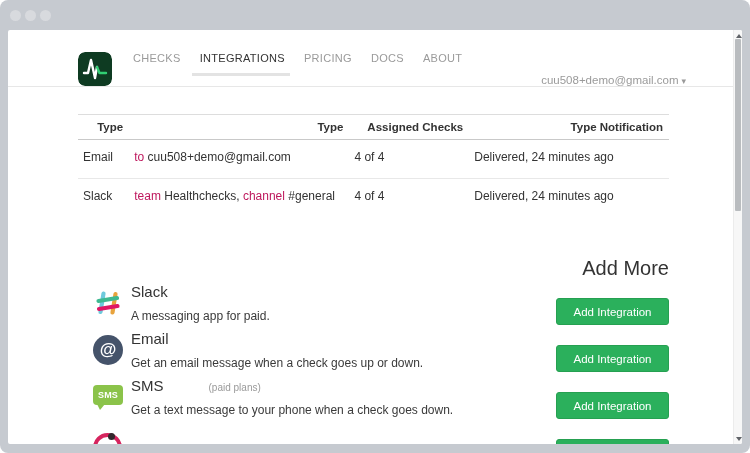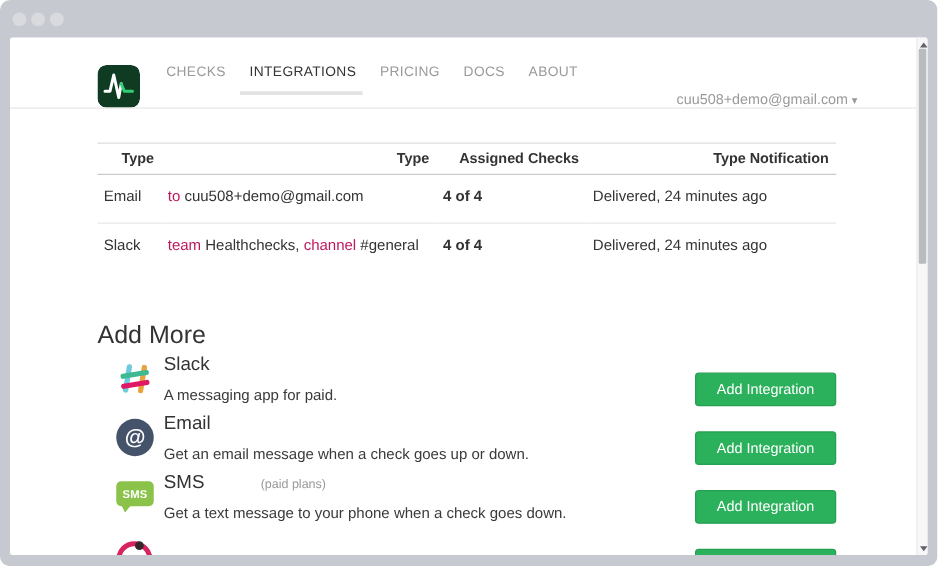--- a/index.html
+++ b/index.html
@@ -35,25 +35,25 @@
 
   
   .container{margin:0 73px 0 70px;}
 
   
   table.integrations{width:100%;border-collapse:collapse;margin-top:27px;border-top:1px solid #ddd;table-layout:fixed;}
   table.integrations th{font-size:11.5px;font-weight:bold;color:#333;text-align:right;padding:6px 6px 6px 5px;border-bottom:1px solid #c9c9c9;}
   table.integrations td{font-size:12px;color:#333;vertical-align:top;padding:10px 6px 10px 5px;border-bottom:1px solid #e8e8e8;height:18px;}
   table.integrations tr:last-child td{border-bottom:none;}
   .col-type{width:50px}.col-value{width:215px}.col-assigned{width:117px}.col-last{width:195px}
-  td.cell-assigned{vertical-align:middle;padding-left:35px;font-weight:bold;}
+  td.cell-assigned{vertical-align:middle;padding-left:35px;}
   .muted{color:#be185d;}
 
   
-  .add-more-heading{font-size:20px;font-weight:400;color:#333;margin:38px 0 0 0;line-height:26px;}
+  .add-more-heading{font-size:20px;font-weight:400;color:#333;margin:38px 0 0 0;line-height:26px;text-align:right;}
   .integration-item{position:relative;height:47px;}
   .icon-wrap{position:absolute;left:15px;top:7px;width:30px;height:30px;}
   .item-text{position:absolute;left:53px;top:2px;right:110px;}
   .item-title{font-size:15px;color:#333;line-height:18px;}
   .item-note{font-size:10px;color:#9a9a9a;margin-left:4px;padding-left:41px;}
   .item-desc{font-size:12px;color:#3a3a3a;line-height:14px;margin-top:6px;}
   .add-btn{position:absolute;right:0;top:17px;width:113px;height:27px;background:var(--accent-green,#2BB05C);border:1px solid var(--accent-green-border,#26a051);border-radius:3px;color:#fff;font-size:11.5px;font-family:"Liberation Sans",sans-serif;cursor:pointer;padding:0;}
 
   
   .icon-email{width:30px;height:30px;border-radius:50%;background:var(--email-navy,#45536a);color:#fff;font-size:17px;font-weight:bold;text-align:center;line-height:29px;}

